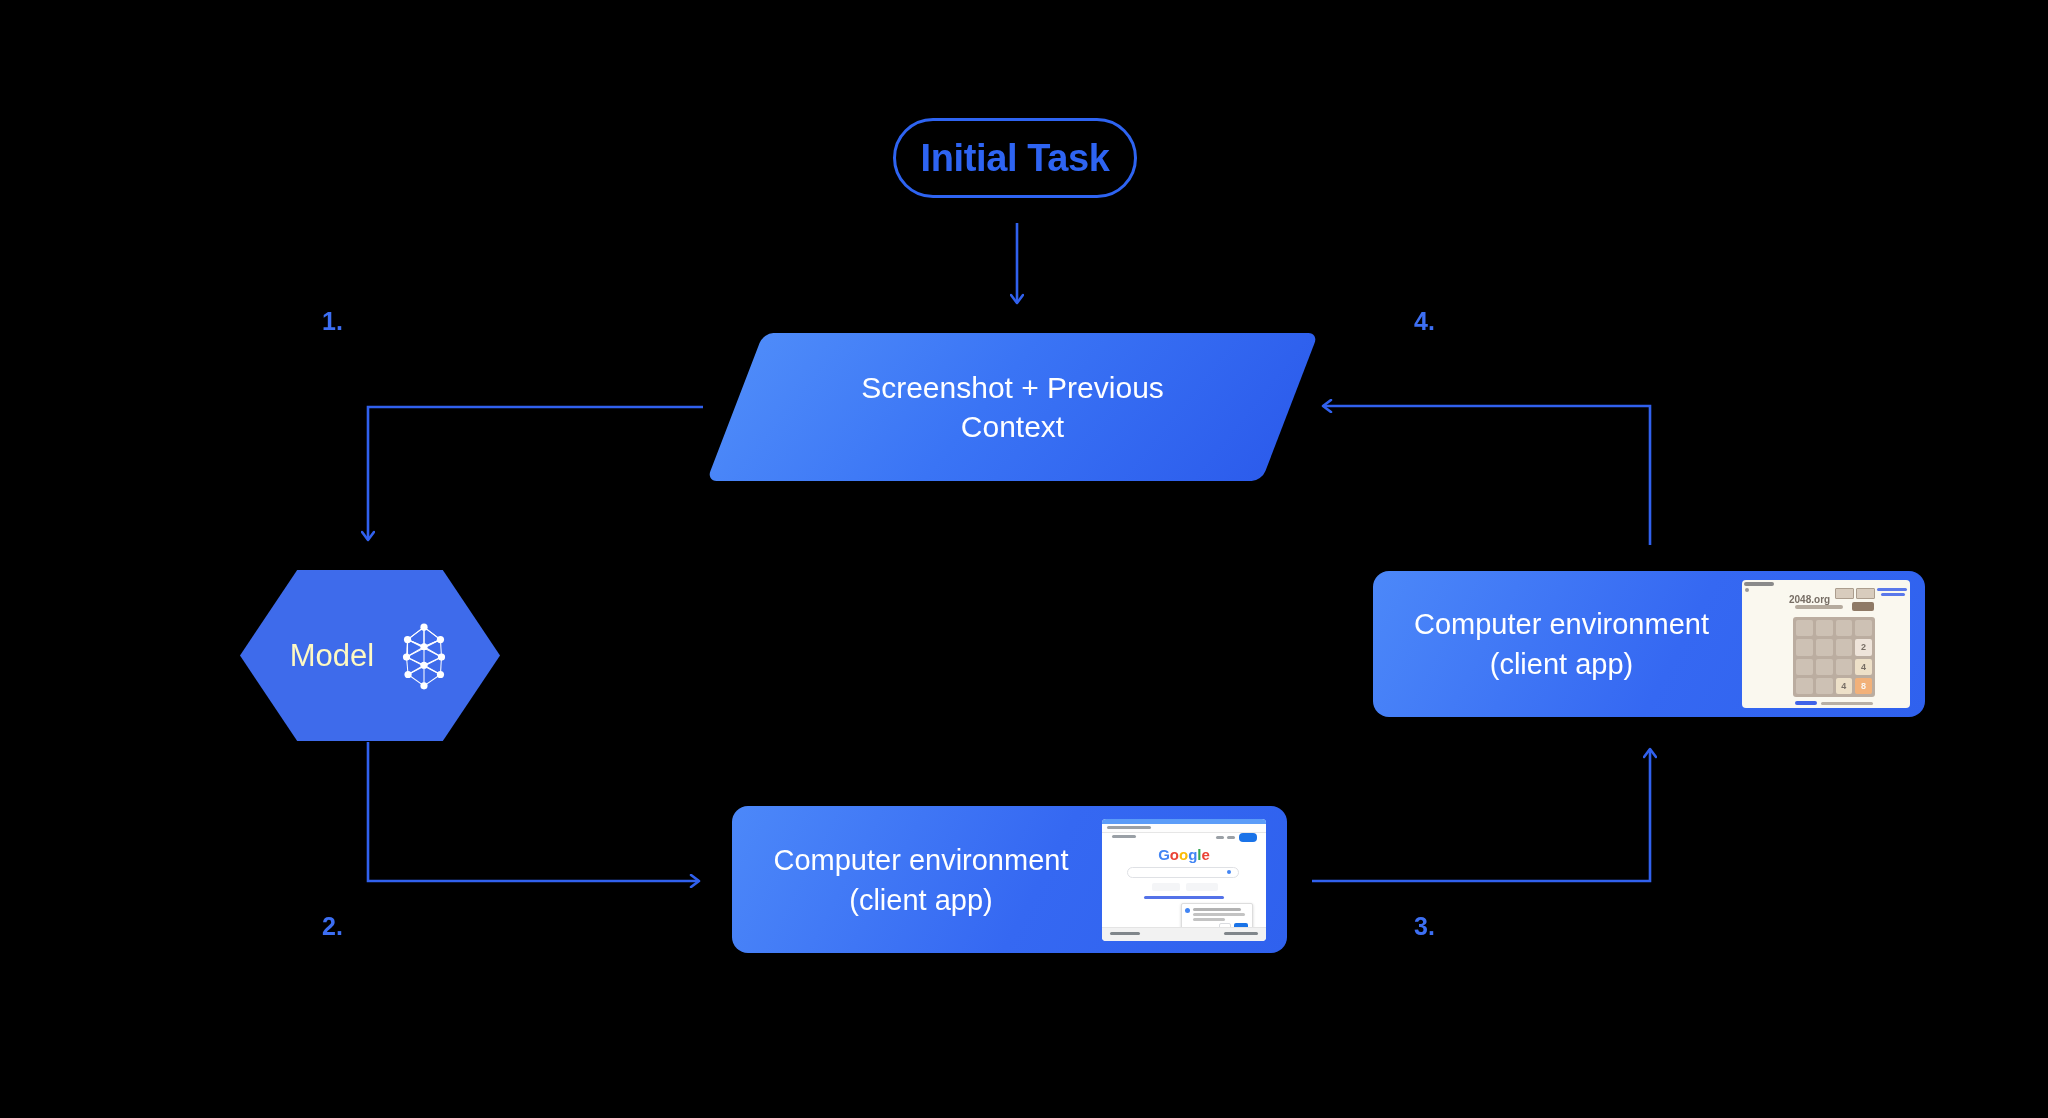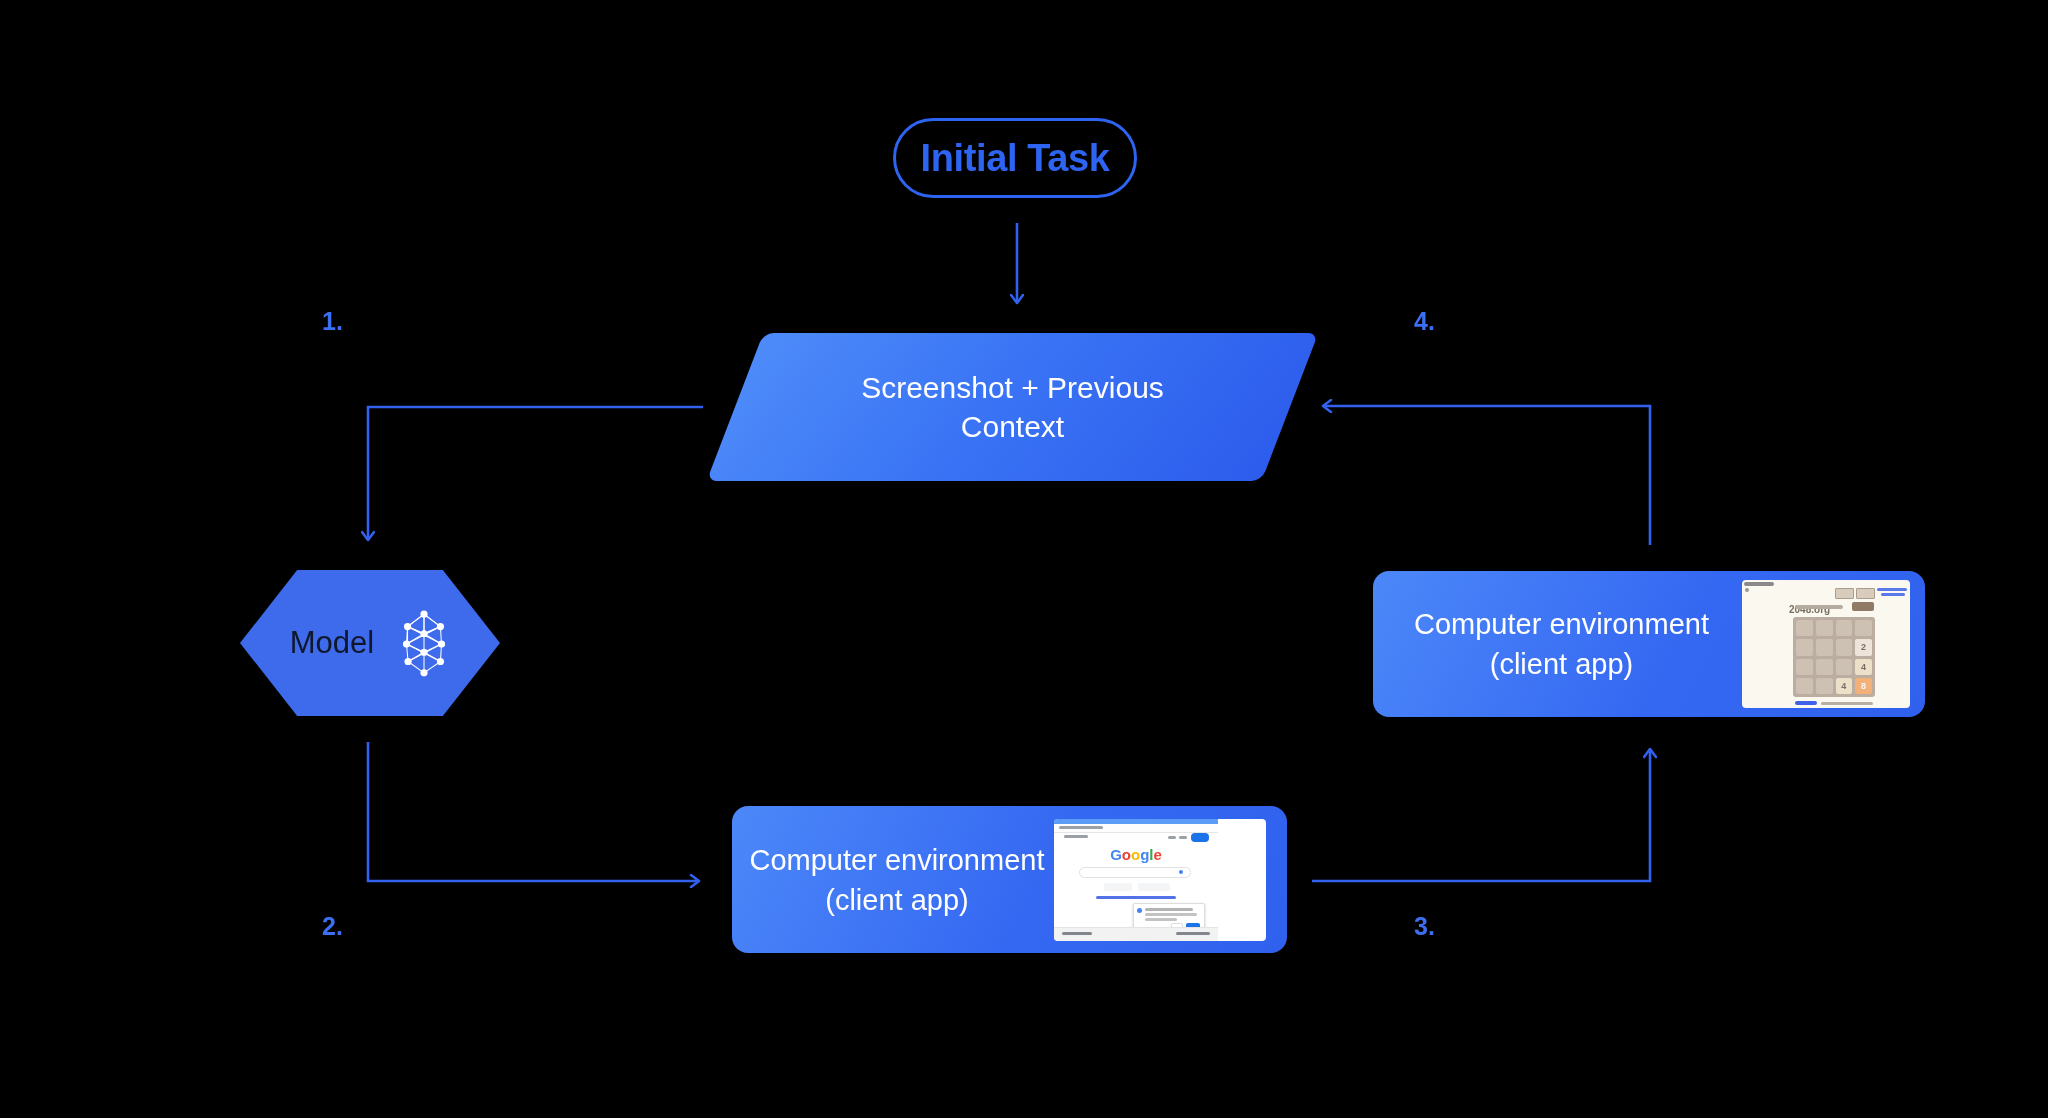--- a/index.html
+++ b/index.html
@@ -16,23 +16,23 @@
         font-size:38px;font-weight:600;letter-spacing:-0.4px;box-sizing:border-box;}
 
   
   .para{left:735px;top:333px;width:555px;height:148px;border-radius:10px;
         transform:skewX(-21deg);
         background:linear-gradient(113deg,#4E8BF9 0%,#3A74F5 45%,#2C5CEC 100%);}
   .para-inner{width:100%;height:100%;transform:skewX(21deg);display:flex;flex-direction:column;
         align-items:center;justify-content:center;color:#fff;font-size:30px;line-height:39px;font-weight:500;}
 
   
-  .hex{left:240px;top:570px;width:260px;height:146px;background:#3E6BEB;
+  .hex{left:240px;top:570px;width:260px;height:171px;background:#3E6BEB;
        clip-path:polygon(22% 0,78% 0,100% 50%,78% 100%,22% 100%,0 50%);
-       display:flex;align-items:center;justify-content:center;gap:24px;color:#0f172a;
+       display:flex;align-items:center;justify-content:center;gap:24px;color:#fef9c3;
        font-size:31px;font-weight:500;}
 
   
   .envbox{border-radius:16px;background:linear-gradient(118deg,#4C88F9 0%,#3568F2 55%,#2F61EE 100%);
           display:flex;align-items:center;box-sizing:border-box;color:#fff;}
   .env-right{left:1373px;top:571px;width:552px;height:146px;padding-right:15px;}
   .env-bottom{left:732px;top:806px;width:555px;height:147px;padding-right:21px;}
   .env-text{flex:1;text-align:center;font-size:29px;line-height:40px;font-weight:500;padding-left:8px;}
 
   
@@ -41,40 +41,40 @@
   .step .num{width:78px;flex:none;}
 
   
   .mini{position:relative;border-radius:4px;overflow:hidden;flex:none;}
   .bar{position:absolute;border-radius:2px;}
 
   
   .m2048{width:168px;height:128px;background:#faf8ef;}
   .m2048 .chrome-txt{left:2px;top:2px;width:30px;height:4px;background:#8a8a8a;}
   .m2048 .chrome-dot{left:3px;top:8px;width:4px;height:4px;background:#9a9a9a;}
-  .m2048 .title{position:absolute;left:47px;top:24px;font-size:10px;font-weight:bold;color:#776e65;}
+  .m2048 .title{position:absolute;left:47px;top:14px;font-size:10px;font-weight:bold;color:#776e65;}
   .m2048 .score{position:absolute;top:8px;width:19px;height:11px;background:#d8ccbd;border:1px solid #a republic;}
   .m2048 .score{border:1px solid #ab9d8d;border-radius:1px;box-sizing:border-box;}
   .m2048 .s1{left:93px;} .m2048 .s2{left:114px;}
   .m2048 .lnk1{left:135px;top:8px;width:30px;height:3px;background:#5a78ea;}
   .m2048 .lnk2{left:139px;top:13px;width:24px;height:3px;background:#5a78ea;}
   .m2048 .sub1{left:53px;top:25px;width:48px;height:4px;background:#b5ab9e;}
   .m2048 .newgame{left:110px;top:22px;width:22px;height:9px;background:#8f7a66;border-radius:2px;}
   .g2048{position:absolute;left:51px;top:37px;width:82px;height:80px;background:#bbada0;border-radius:3px;
          display:grid;grid-template-rows:repeat(4,1fr);grid-template-columns:repeat(4,1fr);
          gap:3px;padding:3px;box-sizing:border-box;}
   .g2048 .c{background:#cdc1b4;border-radius:2px;display:flex;align-items:center;justify-content:center;
             font-size:9px;font-weight:bold;color:#776e65;}
   .g2048 .t2{background:#eee4da;} .g2048 .t4{background:#ede0c8;}
   .g2048 .t8{background:#f2b179;color:#f9f6f2;}
   .m2048 .f1{left:53px;top:121px;width:22px;height:4px;background:#3f63e8;}
   .m2048 .f2{left:79px;top:122px;width:52px;height:3px;background:#b8b0a5;}
 
   
-  .mgoogle{width:164px;height:122px;background:#fff;padding-left:48px;}
+  .mgoogle{width:164px;height:122px;background:#fff;}
   .mgoogle .bluestrip{left:0;top:0;width:164px;height:5px;background:#5b9cf8;border-radius:0;}
   .mgoogle .toolbar{left:0;top:5px;width:164px;height:8px;background:#fdfdfd;border-bottom:1px solid #e6e6e6;border-radius:0;}
   .mgoogle .tabtxt{left:5px;top:7px;width:44px;height:3px;background:#9aa0a6;}
   .mgoogle .urltxt{left:10px;top:16px;width:24px;height:3px;background:#9aa0a6;}
   .mgoogle .tr1{left:114px;top:17px;width:8px;height:3px;background:#9aa0a6;}
   .mgoogle .tr2{left:125px;top:17px;width:8px;height:3px;background:#9aa0a6;}
   .mgoogle .signin{left:137px;top:14px;width:18px;height:9px;background:#1a73e8;border-radius:4px;}
   .glogo{position:absolute;left:0;top:27px;width:164px;text-align:center;
          font-size:15px;font-weight:bold;letter-spacing:0;}
   .glogo .l0,.glogo .l3{color:#4285F4;} .glogo .l1,.glogo .l5{color:#EA4335;}

